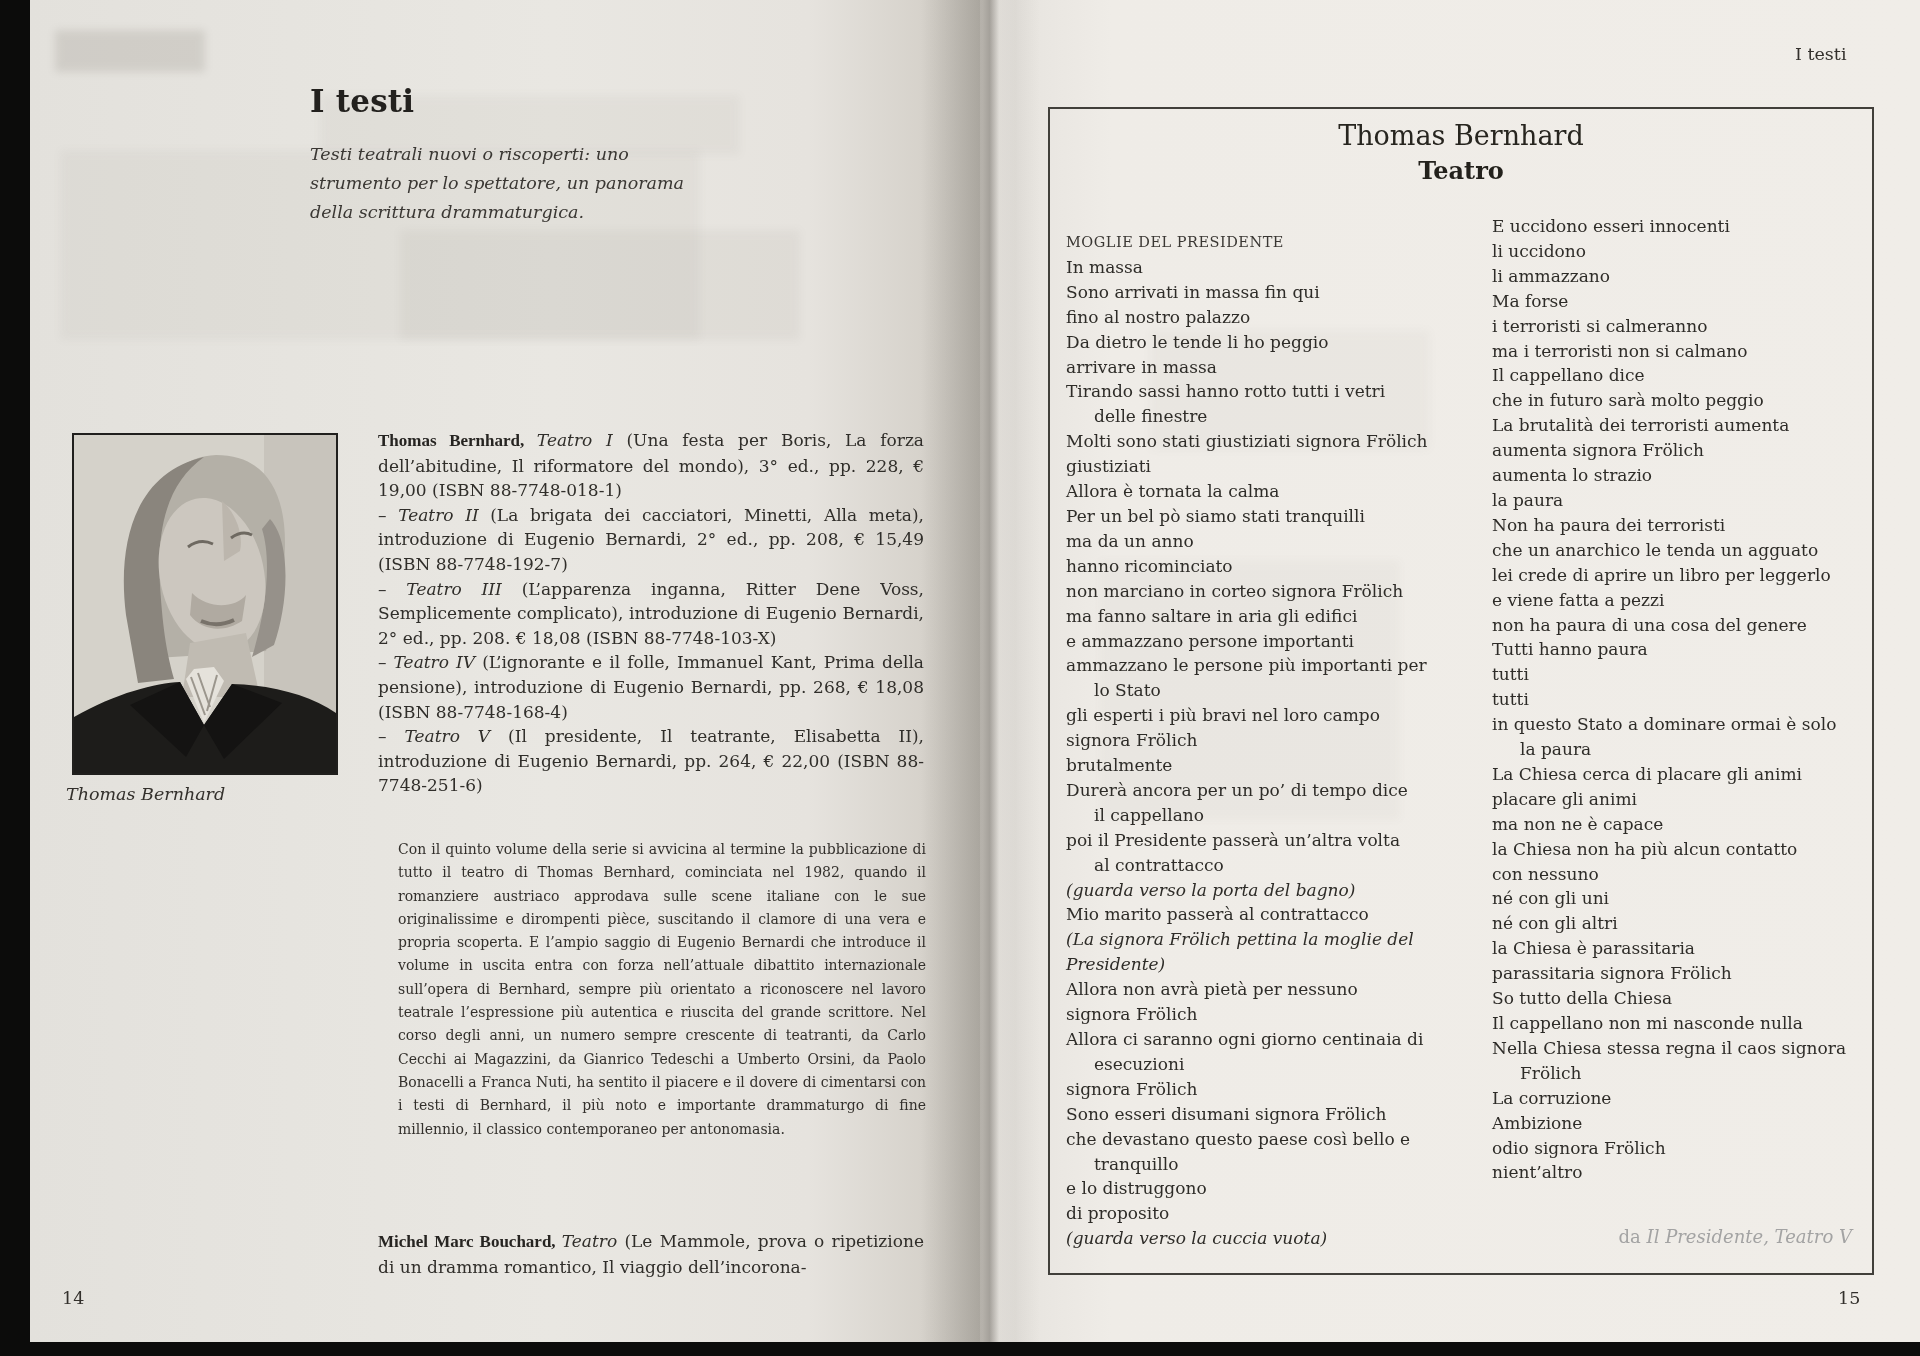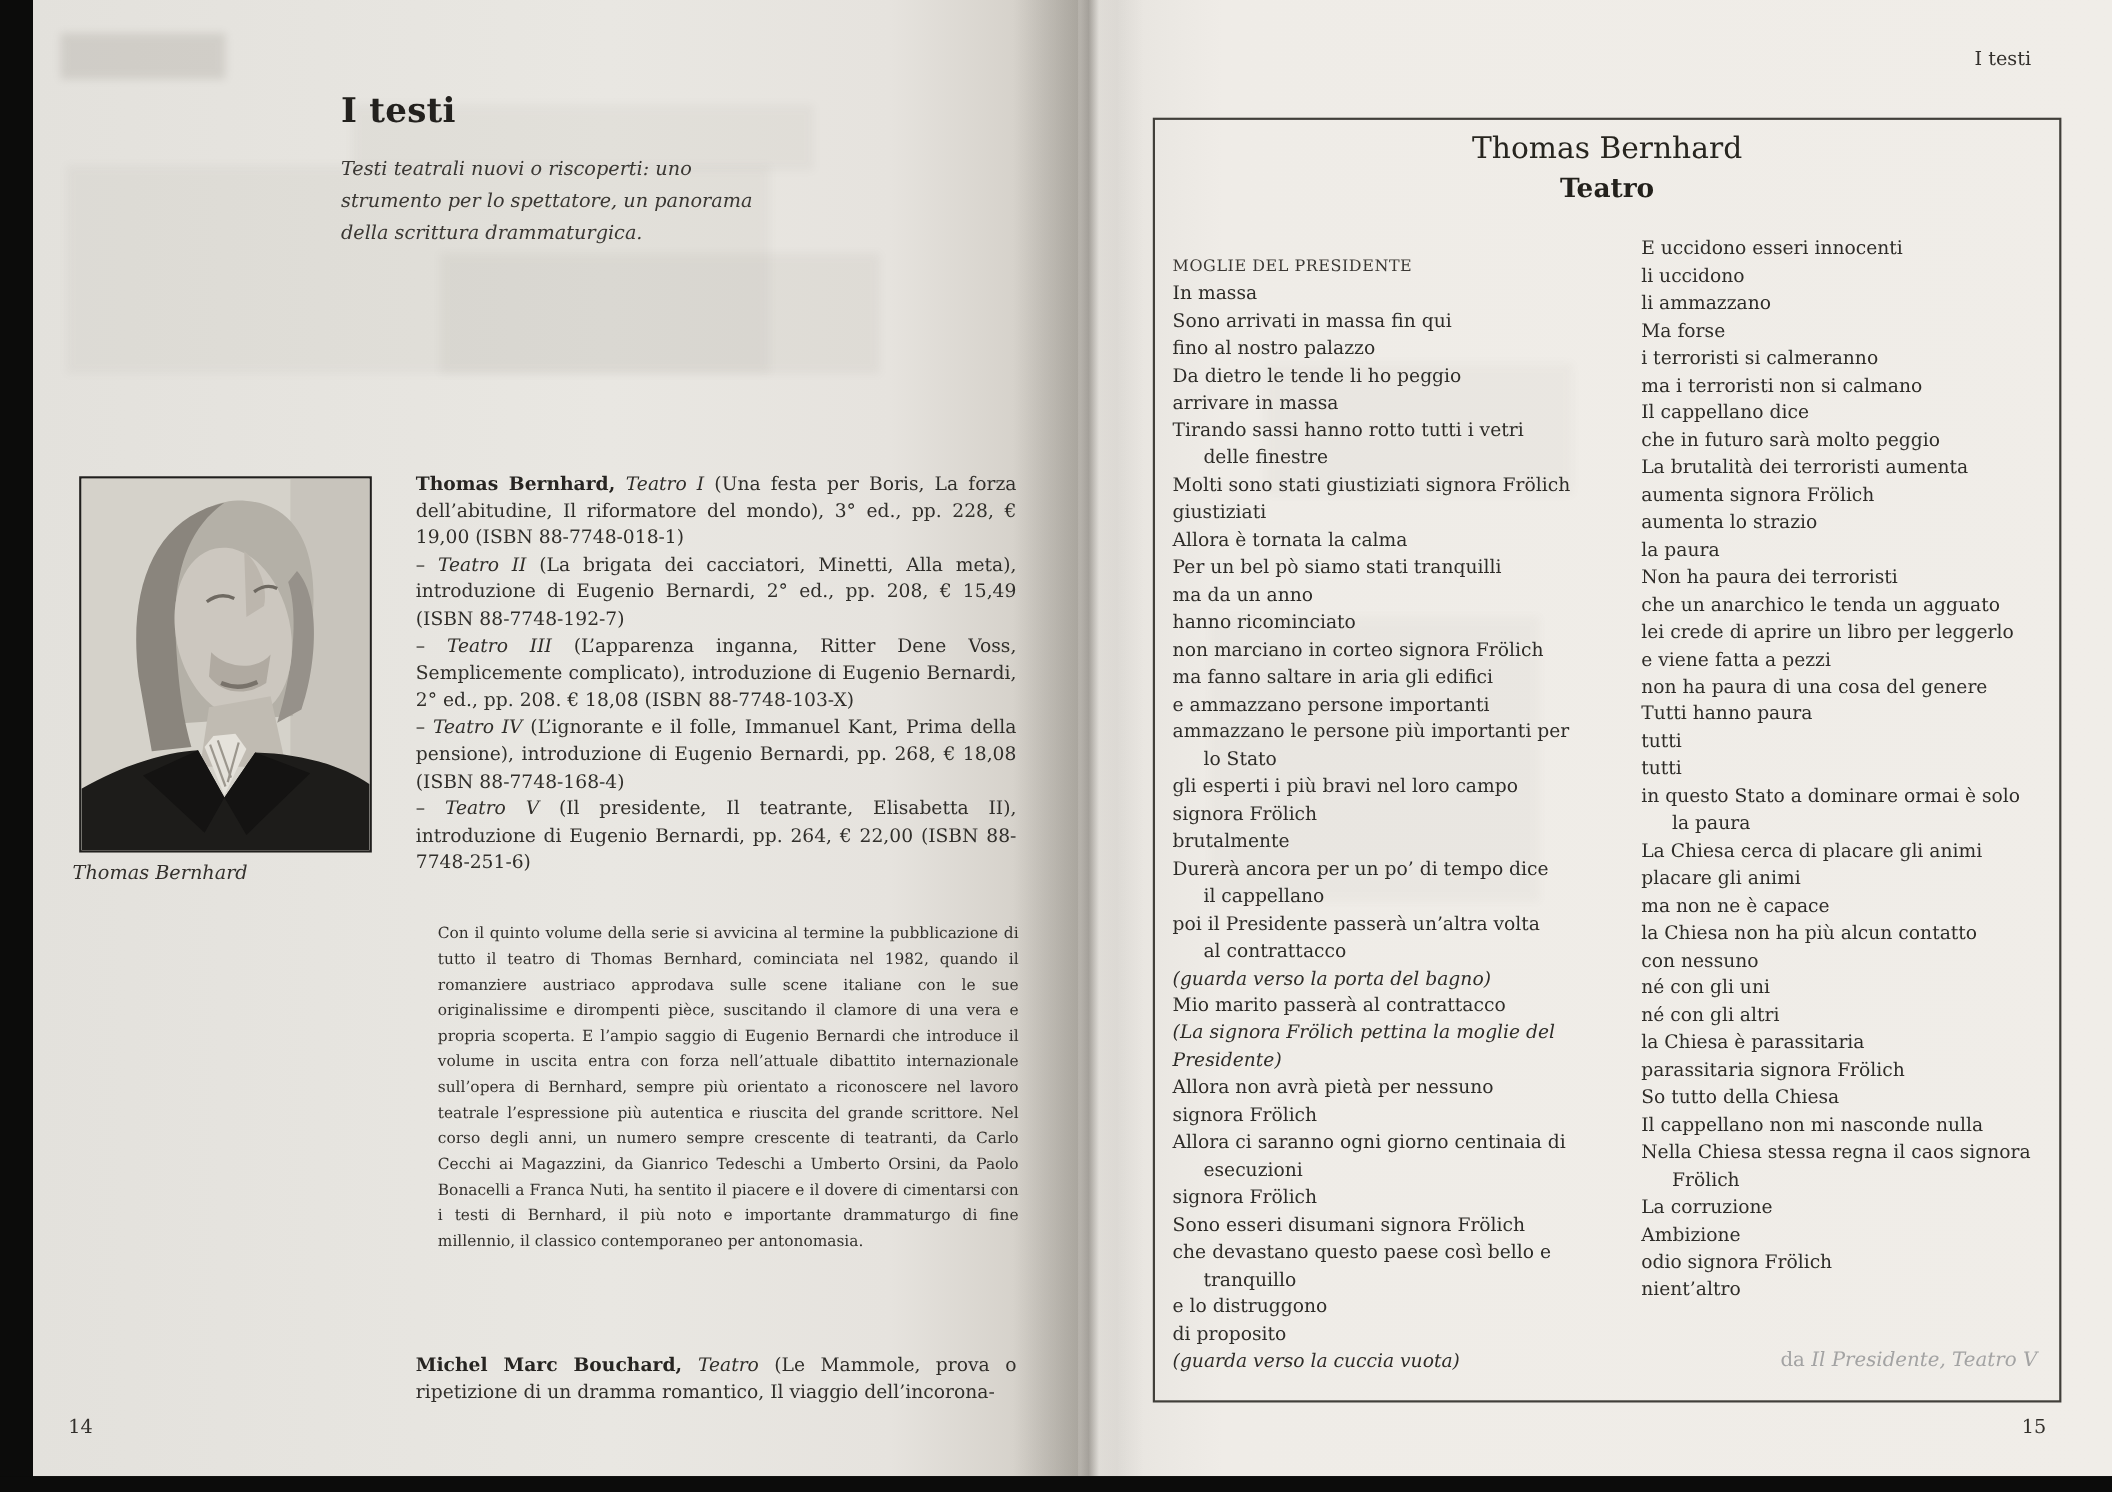--- a/index.html
+++ b/index.html
@@ -23,21 +23,21 @@
   .spine{position:absolute;left:920px;top:0;width:120px;height:1342px;
     background:linear-gradient(90deg,rgba(40,36,30,0) 0%,rgba(40,36,30,0.16) 52%,rgba(40,36,30,0.28) 58%,rgba(255,255,255,0.12) 66%,rgba(40,36,30,0.05) 80%,rgba(40,36,30,0) 100%);}
   .ghost{position:absolute;background:#6d675c;filter:blur(4px);pointer-events:none;}
 
   .abs{position:absolute;}
   .h1-left{font-size:31px;font-weight:bold;color:#23211e;letter-spacing:0.2px;}
   .intro{font-style:italic;font-size:17.5px;line-height:29px;color:#3a3733;width:378px;}
   .bib{width:546px;font-size:17px;line-height:24.6px;text-align:justify;color:#302e2a;}
   .bib p{margin:0;}
   .desc{width:528px;font-size:14px;line-height:23.3px;text-align:justify;color:#33302c;}
-  .b{font-weight:bold;color:#262421;}
+  .b{font-weight:bold;color:#262421;font-family:Liberation Serif, serif;}
   .i{font-style:italic;}
   .caption{font-style:italic;font-size:17.5px;color:#33302c;}
   .pagenum{font-size:17.5px;color:#33302c;}
   .running-header{font-size:17.5px;color:#33302c;}
 
   .photo-frame{border:2px solid #201f1d;background:#d6d3cc;line-height:0;}
 
   .rp-box{position:absolute;left:1048px;top:107px;width:826px;height:1168px;border:2px solid #413f3a;box-sizing:border-box;}
   .rp-title{width:826px;text-align:center;font-size:27px;color:#27251f;}
   .rp-subtitle{width:826px;text-align:center;font-size:24px;font-weight:bold;color:#23211c;}

